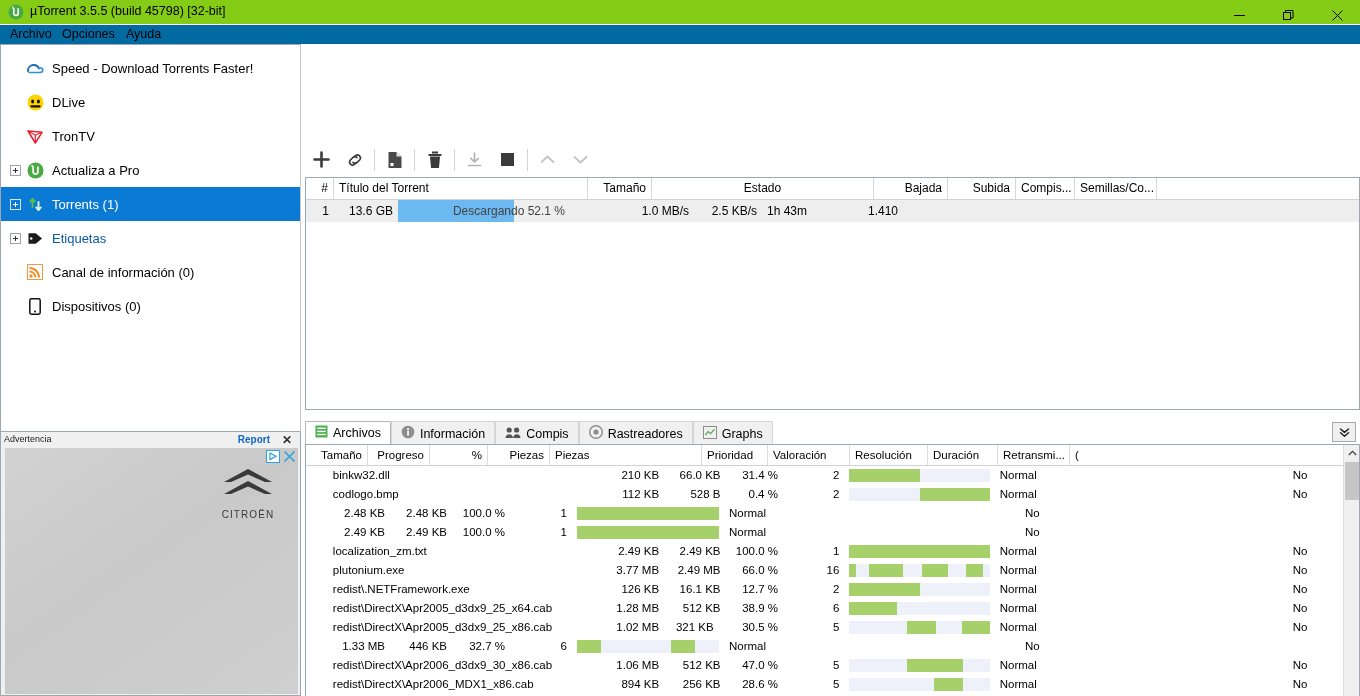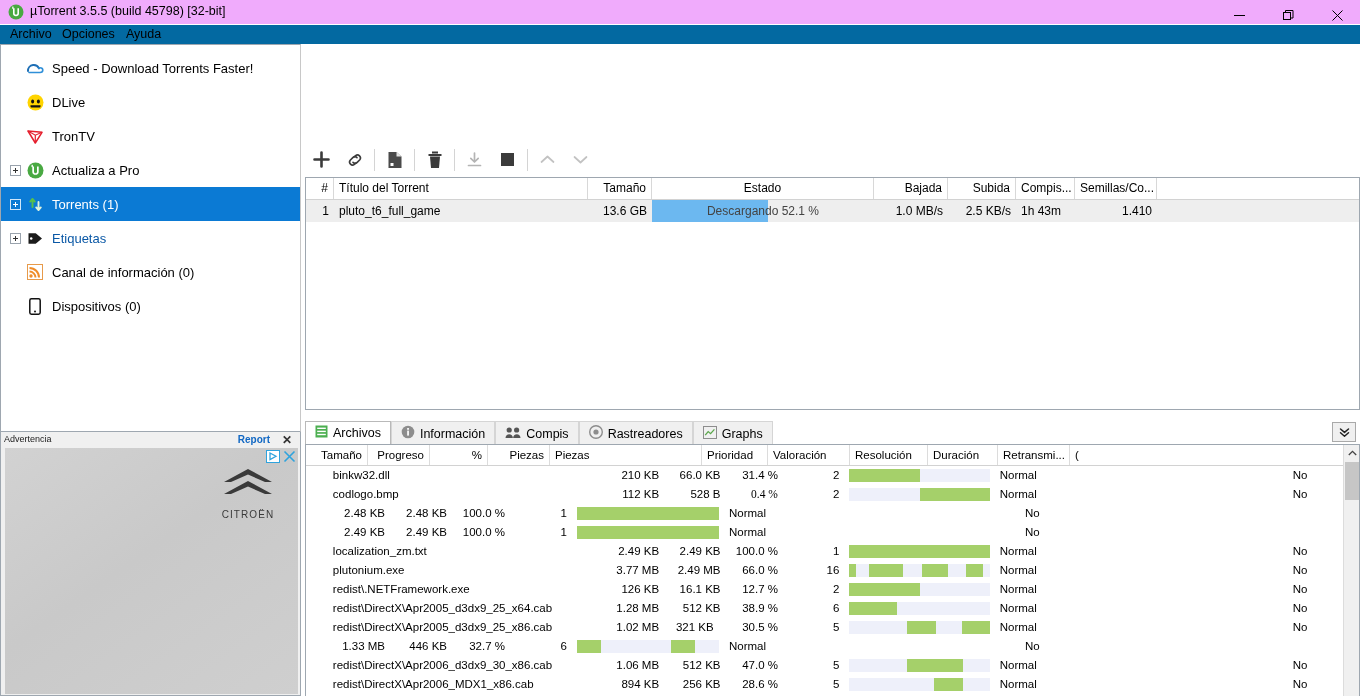--- a/index.html
+++ b/index.html
@@ -5,21 +5,21 @@
   * { box-sizing: border-box; margin: 0; padding: 0; }
   html, body {
     width: 1360px; height: 696px;
     font-family: "Liberation Sans", sans-serif;
     font-size: 12px; color: #000;
     background: #ffffff; overflow: hidden;
   }
   #app { position: relative; width: 1360px; height: 696px; background: #fff; }
 
   
-  .titlebar { position:absolute; top:0; left:0; width:1360px; height:24px; background:#f0abfc; }
+  .titlebar { position:absolute; top:0; left:0; width:1360px; height:24px; background:#84cc16; }
   .tb-logo { position:absolute; left:8px; top:4px; width:16px; height:16px; }
   .tb-title { position:absolute; left:30px; top:4px; font-size:12.5px; color:#000; white-space:nowrap; }
   .wbtn { position:absolute; top:0; width:46px; height:30px; display:flex; align-items:center; justify-content:center; cursor:default; }
   .wbtn-min { right:98px; } .wbtn-max { right:49px; } .wbtn-close { right:0px; }
   .wbtn svg { display:block; }
 
   
   .menubar { position:absolute; top:25px; left:0; width:1360px; height:19px; background:#0369a1; }
   .menuitem { position:absolute; top:0; height:19px; line-height:19px; font-size:12.5px; padding:0 6px; color:#000; white-space:nowrap; }
 
@@ -393,21 +393,20 @@
         <div class="th" style="width:254px">Título del Torrent</div>
         <div class="th" style="width:64px; text-align:right">Tamaño</div>
         <div class="th" style="width:222px; text-align:center">Estado</div>
         <div class="th" style="width:74px; text-align:right">Bajada</div>
         <div class="th" style="width:68px; text-align:right">Subida</div>
         <div class="th" style="width:59px">Compis...</div>
         <div class="th" style="width:82px; text-align:right">Semillas/Co...</div>
       </div>
       <div class="trow">
         <div class="td" style="width:28px; text-align:right">1</div>
-        <div class="td" style="width:254px">pluto_t6_full_game</div>
         <div class="td" style="width:64px; text-align:right">13.6 GB</div>
         <div class="td prog-cell" style="width:222px">
           <div class="prog-fill" id="torrentProgFill" style="width: 52.1%;"></div>
           <div class="prog-text">Descargando 52.1 %</div>
         </div>
         <div class="td" style="width:74px; text-align:right">1.0 MB/s</div>
         <div class="td" style="width:68px; text-align:right">2.5 KB/s</div>
         <div class="td" style="width:59px">1h 43m</div>
         <div class="td" style="width:82px; text-align:right">1.410</div>
       </div>
@@ -502,21 +501,21 @@
             <div class="fd" style="width: 82px; text-align: left;"></div>
             <div class="fd" style="width: 78px; text-align: left;"></div>
             <div class="fd" style="width: 70px; text-align: left;"></div>
             <div class="fd" style="width: 72px; text-align: left;">No</div>
           </div>
           <div class="frow">
             <div class="fd" style="width: 22px;"></div>
             <div class="fd" style="width: 278px; text-align: left;">codlogo.bmp</div>
             <div class="fd" style="width: 62px; text-align: right;">112 KB</div>
             <div class="fd" style="width: 62px; text-align: right;">528 B</div>
-            <div class="fd" style="width: 58px; text-align: right; font-family: Liberation Serif, serif;">0.4 %</div>
+            <div class="fd" style="width: 58px; text-align: right;">0.4 %</div>
             <div class="fd" style="width: 62px; text-align: right;">2</div>
             <div class="fd" style="width: 152px;">
               <div class="pieces-bar">
                 <div class="pieces-seg" style="left: 50%; width: 50%;"></div>
               </div>
             </div>
             <div class="fd" style="width: 66px; text-align: left;">Normal</div>
             <div class="fd" style="width: 82px; text-align: left;"></div>
             <div class="fd" style="width: 78px; text-align: left;"></div>
             <div class="fd" style="width: 70px; text-align: left;"></div>

